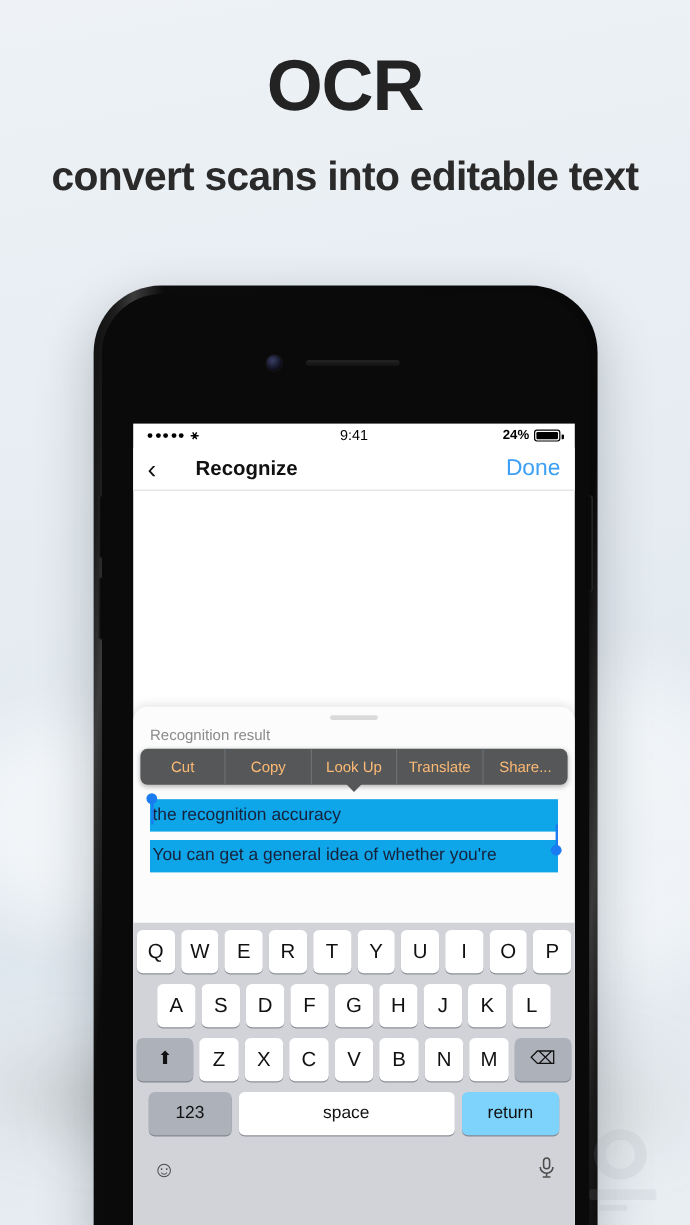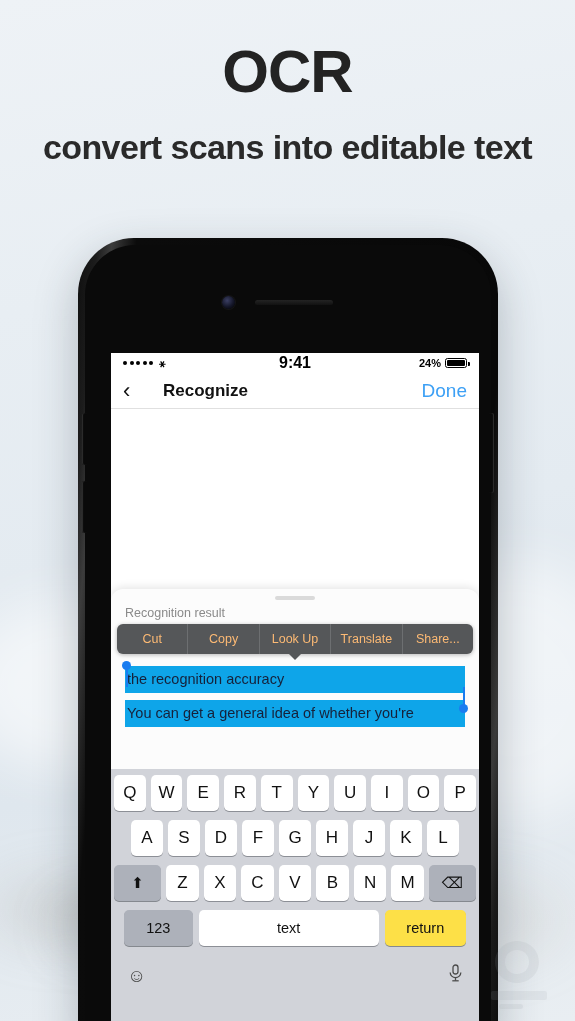--- a/index.html
+++ b/index.html
@@ -66,21 +66,21 @@
 
   
   .statusbar {
     height:20px; display:flex; align-items:center; padding:0 12px;
     font-size:11px; font-weight:bold; color:#000;
   }
   .sb-left  { display:flex; align-items:center; gap:3px; flex:1; }
   .dots { display:flex; gap:2.5px; }
   .dot { width:4px; height:4px; border-radius:50%; background:#000; }
   .wifi { margin-left:3px; font-size:11px; line-height:1; }
-  .sb-mid { flex:0 0 auto; font-size:16px; font-weight:bold; }
+  .sb-mid { flex:0 0 auto; font-size:12px; font-weight:normal; }
   .sb-right { flex:1; display:flex; align-items:center; justify-content:flex-end; gap:4px; font-size:11px; }
   .batt {
     width:22px; height:10px; border:1.2px solid #000; border-radius:2.5px; position:relative;
   }
   .batt::after { content:""; position:absolute; right:-3.5px; top:3px; width:2px; height:4px; background:#000; border-radius:0 1px 1px 0; }
   .batt-fill { position:absolute; left:1px; top:1px; bottom:1px; width:18px; background:#000; border-radius:1px; }
 
   
   .navbar {
     height:36px; display:flex; align-items:center; padding:0 12px;
@@ -156,21 +156,21 @@
     background:#fff; border-radius:5px; box-shadow:0 1px 0 #8c8f96;
     font-size:17px; color:#111; text-align:center; line-height:36px;
     height:36px; flex:1; cursor:pointer; user-select:none;
   }
   .krow-2 { padding:0 20px; }
   .krow-3 { padding:0 3px; }
   .key-wide { flex:1.45; background:#adb1ba; box-shadow:0 1px 0 #85898f; font-size:15px; }
   .krow-4 { gap:6px; padding:0 13px; margin-bottom:6px; }
   .key-123 { flex:1.6; background:#adb1ba; box-shadow:0 1px 0 #85898f; font-size:14.5px; }
   .key-space { flex:4.2; font-size:14.5px; }
-  .key-return { flex:1.9; background:#fde047; box-shadow:0 1px 0 #85898f; font-size:14.5px; }
+  .key-return { flex:1.9; background:#7dd3fc; box-shadow:0 1px 0 #85898f; font-size:14.5px; }
   .kbar { display:flex; align-items:center; justify-content:space-between; padding:4px 16px 0; height:42px; }
   .kbar-icon { font-size:19px; color:#4c4c4c; cursor:pointer; line-height:1; }
 
   
   .watermark {
     position:absolute; right:10px; bottom:6px; width:92px; height:78px;
     opacity:.13; pointer-events:none;
   }
 </style>
 </head>
@@ -278,21 +278,21 @@
             <div class="key">X</div>
             <div class="key">C</div>
             <div class="key">V</div>
             <div class="key">B</div>
             <div class="key">N</div>
             <div class="key">M</div>
             <div class="key key-wide">⌫</div>
           </div>
           <div class="krow krow-4">
             <div class="key key-123">123</div>
-            <div class="key key-space">text</div>
+            <div class="key key-space">space</div>
             <div class="key key-return">return</div>
           </div>
           <div class="kbar">
             <div class="kbar-icon">☺</div>
             <div class="kbar-icon">
               <svg width="15" height="19" viewBox="0 0 15 19" fill="none" stroke="#4c4c4c" stroke-width="1.3">
                 <rect x="5" y="1" width="5" height="9" rx="2.5"></rect>
                 <path d="M2.2 8.4a5.3 5.3 0 0 0 10.6 0"></path>
                 <line x1="7.5" y1="13.7" x2="7.5" y2="16.6"></line>
                 <line x1="4.3" y1="16.8" x2="10.7" y2="16.8"></line>

